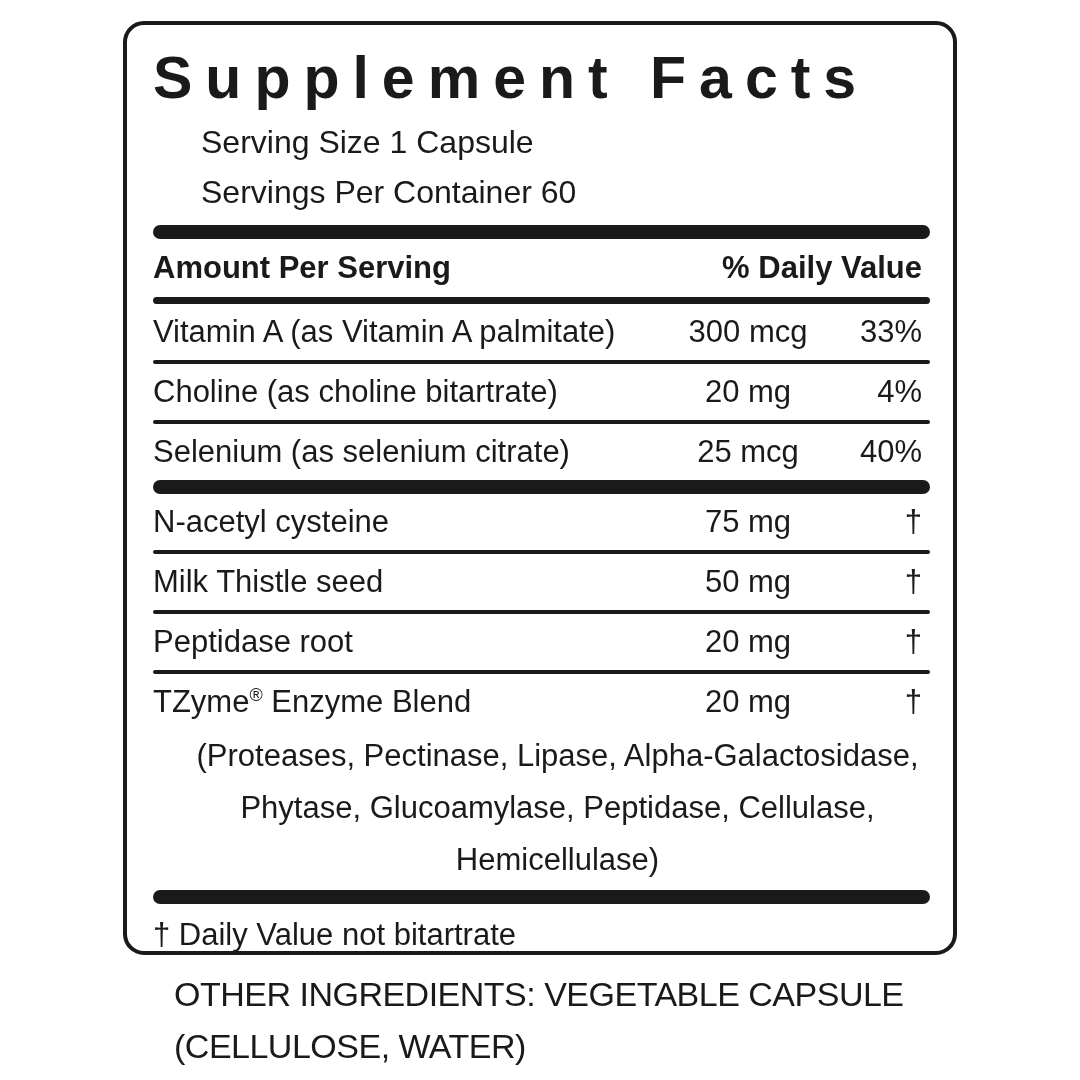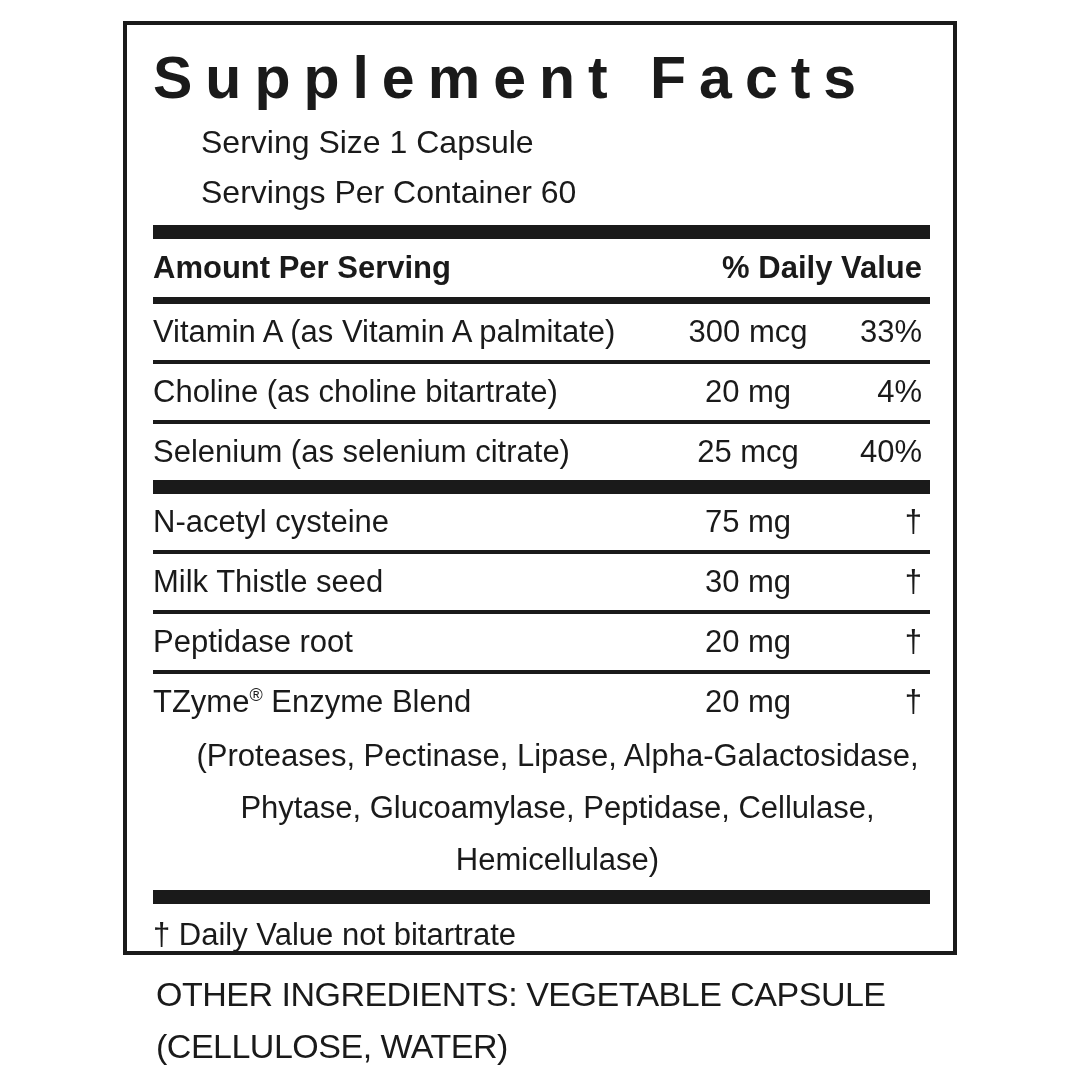--- a/index.html
+++ b/index.html
@@ -1,19 +1,19 @@
 <!DOCTYPE html>
 <html style="--ink: #1a1a1a; --paper: #ffffff;"><head>
 <meta charset="utf-8">
 <style>
   :root{
     --ink:#1a1a1a;
     --paper:#ffffff;
   }
-  *{ margin:0; padding:0; box-sizing:border-box; }
+  *{ margin:0; padding:0; box-sizing:border-box;border-radius:21px; }
   html,body{
     width:1080px; height:1080px;
     background:var(--paper);
     font-family:"Liberation Sans", sans-serif;
     color:var(--ink);
     position:relative;
     overflow:hidden;
   }
   .facts-box{
     position:absolute;
@@ -71,21 +71,21 @@
     text-align:center;
   }
   .footnote{
     font-size:31px;
     line-height:38px;
     padding-top:12px;
     white-space:nowrap;
   }
   .other-ingredients{
     position:absolute;
-    left:156px; top:968px;
+    left:174px; top:968px;
     font-size:34px;
     line-height:52px;
     letter-spacing:-0.5px;
   }
 </style>
 </head>
 <body>
 
 <div class="facts-box">
 
@@ -128,21 +128,21 @@
 
   <div class="row">
     <span class="name">N-acetyl cysteine</span>
     <span class="amount">75 mg</span>
     <span class="dv">†</span>
   </div>
   <div class="rule-thin"></div>
 
   <div class="row">
     <span class="name">Milk Thistle seed</span>
-    <span class="amount">30 mg</span>
+    <span class="amount">50 mg</span>
     <span class="dv">†</span>
   </div>
   <div class="rule-thin"></div>
 
   <div class="row">
     <span class="name">Peptidase root</span>
     <span class="amount">20 mg</span>
     <span class="dv">†</span>
   </div>
   <div class="rule-thin"></div>

